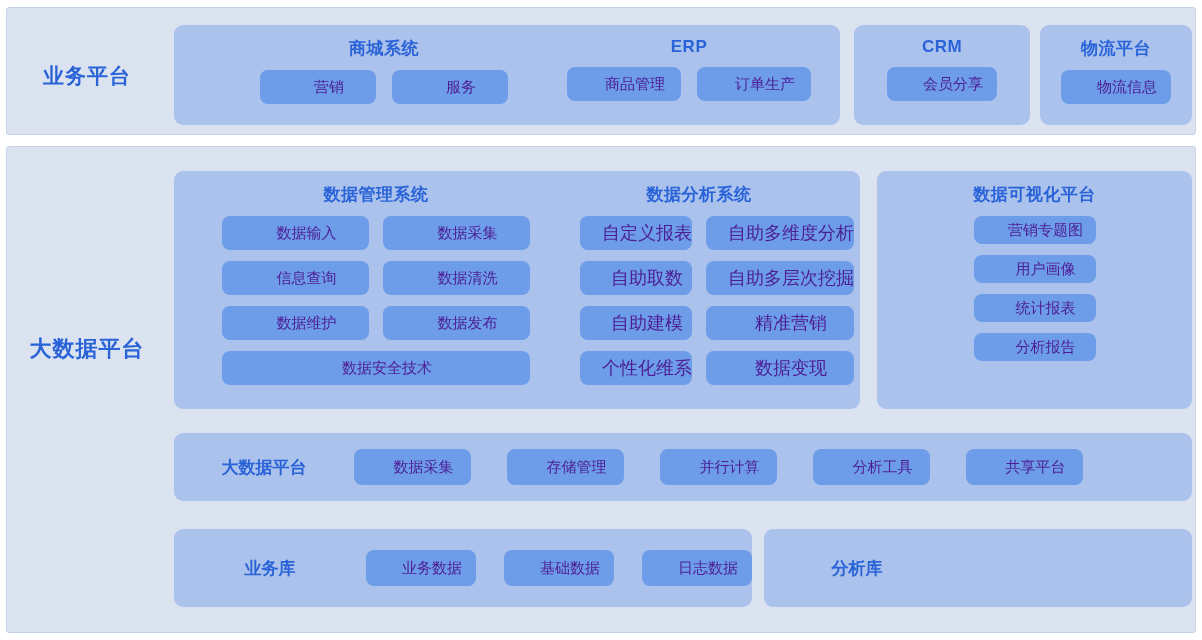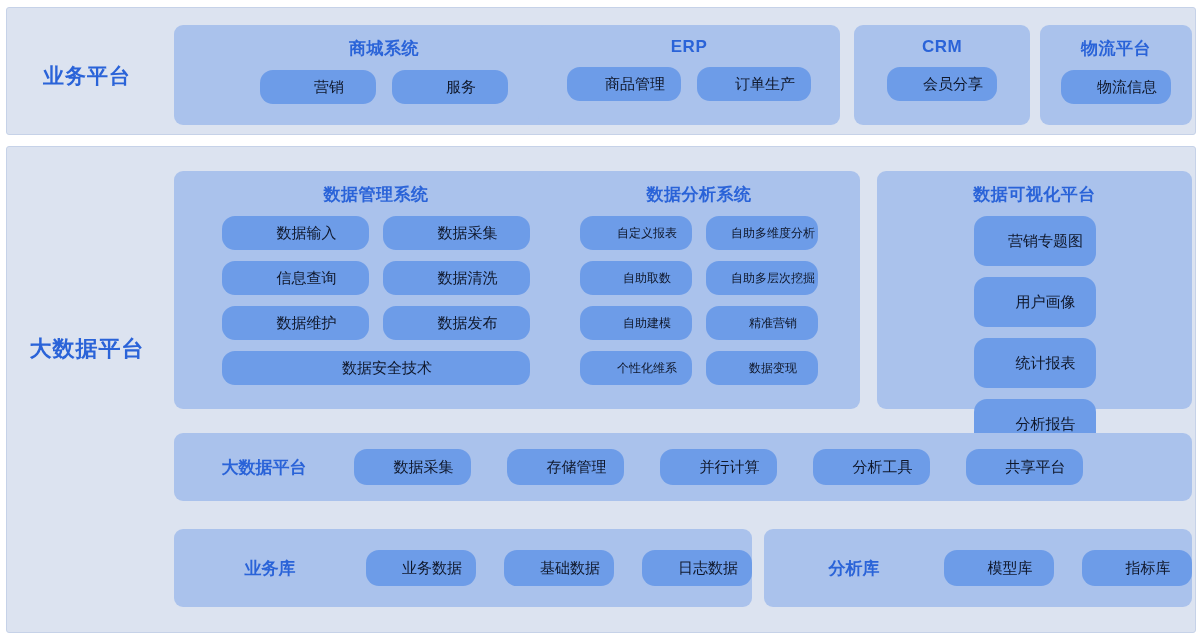--- a/index.html
+++ b/index.html
@@ -62,32 +62,32 @@
     font-weight: bold;
     font-size: 17px;
     letter-spacing: 0.5px;
     margin-top: 12px;
     margin-bottom: 10px;
   }
 
   
   .tile {
     background: #6d9ce8;
-    color: #0f172a;
-    border-radius: 13px;
+    color: #4c1d95;
+    border-radius: 8px;
     font-size: 15px;
     display: flex;
     align-items: center;
     justify-content: center;
     box-sizing: border-box;
     text-align: center;
     white-space: nowrap;
     padding-left: 22px;
   }
-  .tile.small { font-size: 12px; }
+  .tile.small { font-size: 18px; }
 
   
   .biz-panel { top: 17px; height: 100px; }
   .biz-panel .tile-row {
     display: flex;
     justify-content: center;
     gap: 16px;
     padding: 0 14px;
   }
   .biz-panel .tile { height: 34px; }
@@ -117,21 +117,21 @@
   #panel-da .grid2 { padding: 0 42px; }
   .grid2 .tile { height: 34px; }
   .grid2 .full { grid-column: 1 / span 2; }
 
   .grid1 {
     display: flex;
     flex-direction: column;
     align-items: center;
     gap: 11px;
   }
-  .grid1 .tile { height: 50px; width: 122px; text-align: right; }
+  .grid1 .tile { height: 28px; width: 122px; text-align: right; }
 
   
   #panel-bdp {
     left: 167px;
     width: 1018px;
     top: 286px;
     height: 68px;
     display: flex;
     align-items: center;
   }
@@ -268,19 +268,15 @@
       <div class="row-label">业务库</div>
       <div class="tiles">
         <div class="tile">业务数据</div>
         <div class="tile">基础数据</div>
         <div class="tile">日志数据</div>
       </div>
     </div>
 
     <div class="panel lib-panel" id="panel-analib">
       <div class="row-label">分析库</div>
-      <div class="tiles">
-        <div class="tile">模型库</div>
-        <div class="tile">指标库</div>
-      </div>
     </div>
   </div>
 </div>
 
 </body></html>

